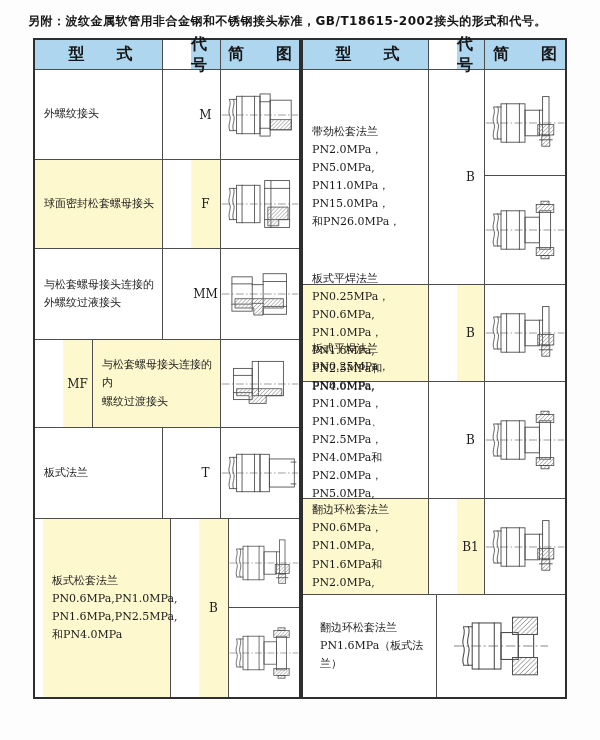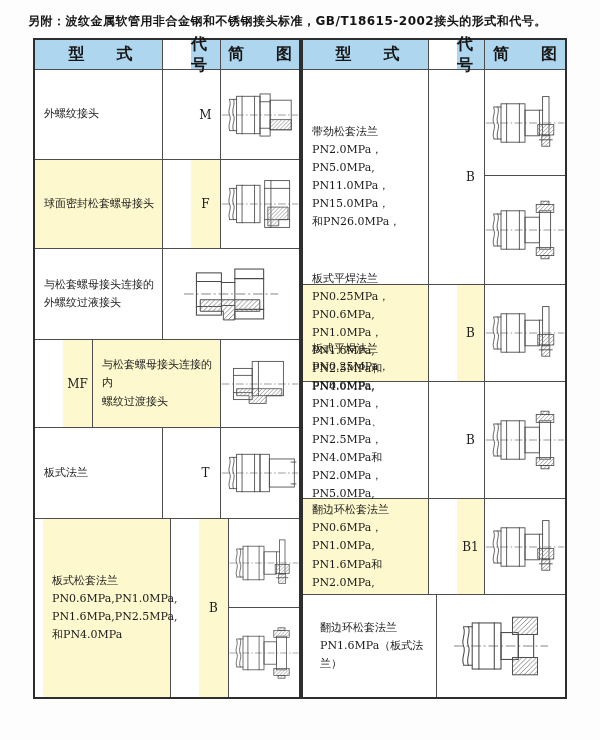--- a/index.html
+++ b/index.html
@@ -96,20 +96,21 @@
             <path d="M56 16 h32 M56 56 h32 M64 6 v60" fill="none" stroke="#4a4a4a" stroke-width="1.1" stroke-linecap="square"></path>
             <path d="M60 40 h26 v16 h-12 v8 h-14 z" fill="url(#hch)" stroke="#4a4a4a" stroke-width="1"></path>
           </svg>
         </div>
     </div>
   </div>
 
   <div class="trow" style="height:91px">
     <div class="cell c-type">与松套螺母接头连接的
 外螺纹过液接头</div>
+    <div class="cell c-code">MM</div>
     <div class="cell c-diag">
       <div class="dsub">
           <svg viewBox="0 0 100 72" width="96" height="72">
             <line x1="1" y1="36" x2="99" y2="36" stroke="#4a4a4a" stroke-width="0.7" stroke-dasharray="10 3 2 3"></line>
             <rect x="14" y="14" width="26" height="44" fill="none" stroke="#4a4a4a" stroke-width="1.1"></rect>
             <path d="M14 23 h26 M14 49 h26" fill="none" stroke="#4a4a4a" stroke-width="1.1" stroke-linecap="square"></path>
             <rect x="54" y="10" width="30" height="52" fill="none" stroke="#4a4a4a" stroke-width="1.1"></rect>
             <path d="M54 20 h30 M54 52 h30" fill="none" stroke="#4a4a4a" stroke-width="1.1" stroke-linecap="square"></path>
             <path d="M40 24 h14 M40 48 h14" fill="none" stroke="#4a4a4a" stroke-width="1.1" stroke-linecap="square"></path>
             <path d="M18 42 h62 v12 h-26 v9 h-12 v-9 h-24 z" fill="url(#hch)" stroke="#4a4a4a" stroke-width="1"></path>

